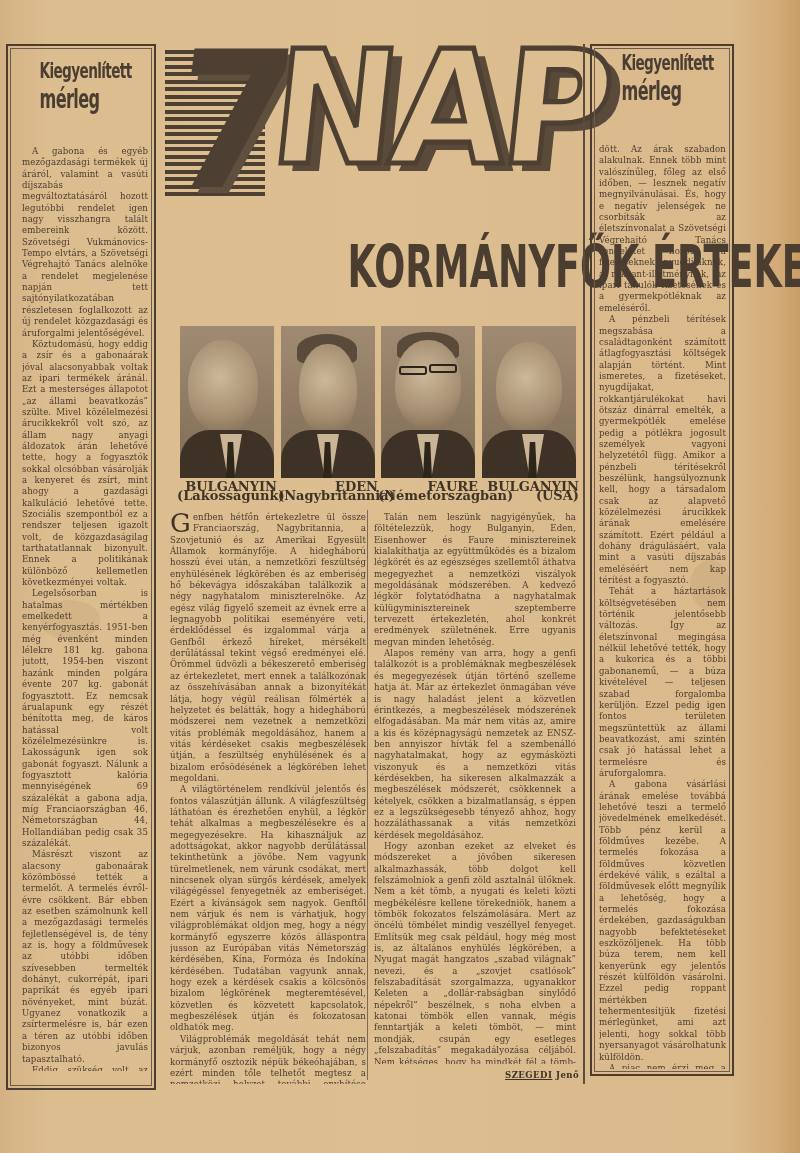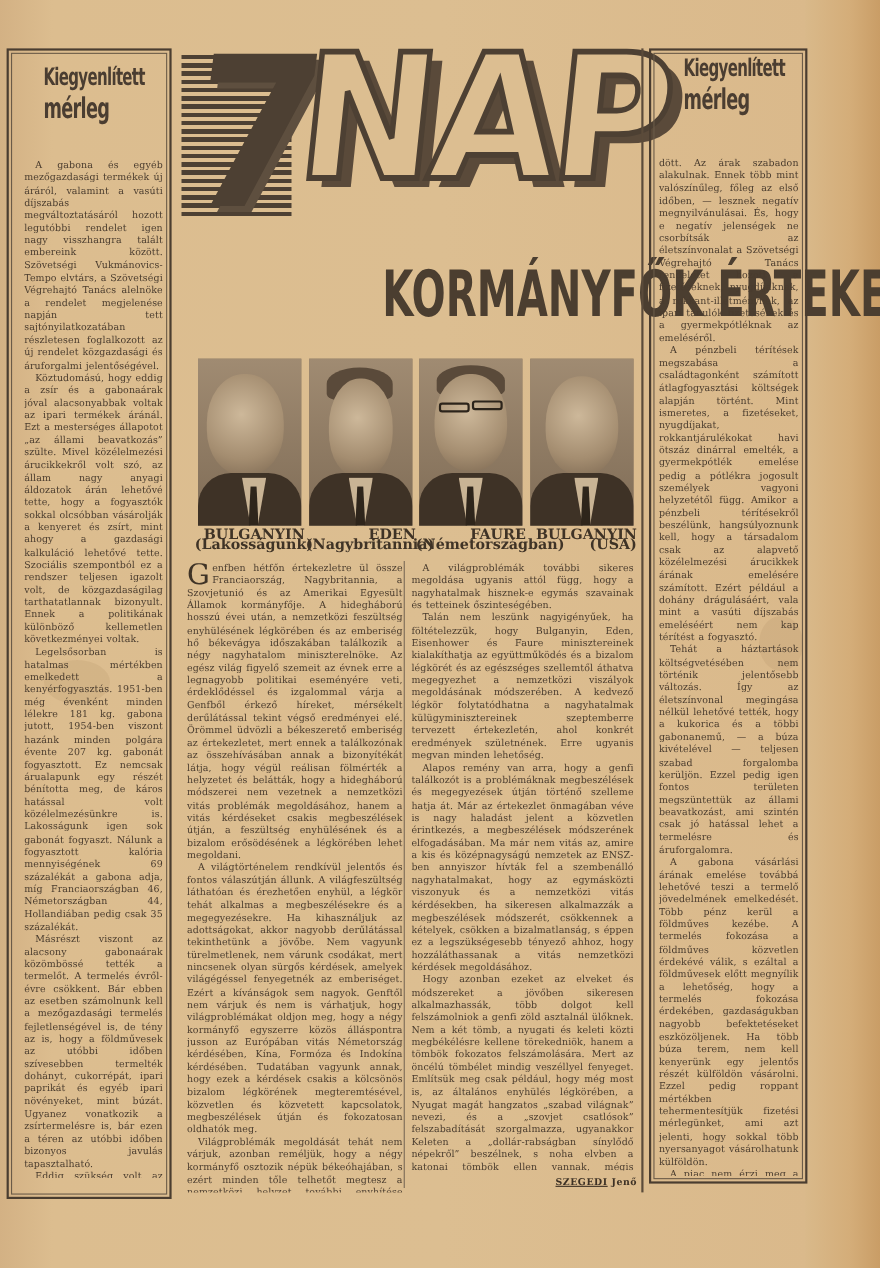--- a/index.html
+++ b/index.html
@@ -197,21 +197,20 @@
 </div>
 
 <div class="col-text" style="left:170px;top:512px;width:196px;height:572px;">
   <p class="noindent"><span class="drop">G</span><span>enfben hétfőn értekezletre ül össze Franciaország, Nagybritannia, a Szovjetunió és az Amerikai Egyesült Államok kormányfője. A hidegháború hosszú évei után, a nemzetközi feszültség enyhülésének légkörében és az emberiség hő békevágya időszakában találkozik a négy nagyhatalom miniszterelnöke. Az egész világ figyelő szemeit az évnek erre a legnagyobb politikai eseményére veti, érdeklődéssel és izgalommal várja a Genfből érkező híreket, mérsékelt derűlátással tekint végső eredményei elé. Örömmel üdvözli a békeszerető emberiség az értekezletet, mert ennek a találkozónak az összehívásában annak a bizonyítékát látja, hogy végül reálisan fölmérték a helyzetet és belátták, hogy a hidegháború módszerei nem vezetnek a nemzetközi vitás problémák megoldásához, hanem a vitás kérdéseket csakis megbeszélések útján, a feszültség enyhülésének és a bizalom erősödésének a légkörében lehet megoldani.</span></p>
   <p>A világtörténelem rendkívül jelentős és fontos válaszútján állunk. A világfeszültség láthatóan és érezhetően enyhül, a légkör tehát alkalmas a megbeszélésekre és a megegyezésekre. Ha kihasználjuk az adottságokat, akkor nagyobb derűlátással tekinthetünk a jövőbe. Nem vagyunk türelmetlenek, nem várunk csodákat, mert nincsenek olyan sürgős kérdések, amelyek világégéssel fenyegetnék az emberiséget. Ezért a kívánságok sem nagyok. Genftől nem várjuk és nem is várhatjuk, hogy világproblémákat oldjon meg, hogy a négy kormányfő egyszerre közös álláspontra jusson az Európában vitás Németország kérdésében, Kína, Formóza és Indokína kérdésében. Tudatában vagyunk annak, hogy ezek a kérdések csakis a kölcsönös bizalom légkörének megteremtésével, közvetlen és közvetett kapcsolatok, megbeszélések útján és fokozatosan oldhatók meg.</p>
   <p>Világproblémák megoldását tehát nem várjuk, azonban reméljük, hogy a négy kormányfő osztozik népük békeóhajában, s ezért minden tőle telhetőt megtesz a nemzetközi helyzet további enyhítése érdekében. Erre engednek következtetni egyebek közt az államfőknek az értekezlet előtt tett hivatalos és ünnepélyes kijelentései is.</p>
 
 </div>
 <div style="position:absolute;left:367px;top:510px;width:1px;height:570px;background:#7a6a56;"></div>
 <div class="col-text" style="left:374px;top:512px;width:202px;height:552px;">
-  <p>A világproblémák további sikeres megoldása ugyanis attól függ, hogy a nagyhatalmak hisznek-e egymás szavainak és tetteinek őszinteségében.</p>
   <p>Talán nem leszünk nagyigényűek, ha föltételezzük, hogy Bulganyin, Eden, Eisenhower és Faure minisztereinek kialakíthatja az együttműködés és a bizalom légkörét és az egészséges szellemtől áthatva megegyezhet a nemzetközi viszályok megoldásának módszerében. A kedvező légkör folytatódhatna a nagyhatalmak külügyminisztereinek szeptemberre tervezett értekezletén, ahol konkrét eredmények születnének. Erre ugyanis megvan minden lehetőség.</p>
   <p>Alapos remény van arra, hogy a genfi találkozót is a problémáknak megbeszélések és megegyezések útján történő szelleme hatja át. Már az értekezlet önmagában véve is nagy haladást jelent a közvetlen érintkezés, a megbeszélések módszerének elfogadásában. Ma már nem vitás az, amire a kis és középnagyságú nemzetek az ENSZ-ben annyiszor hívták fel a szembenálló nagyhatalmakat, hogy az egymásközti viszonyuk és a nemzetközi vitás kérdésekben, ha sikeresen alkalmazzák a megbeszélések módszerét, csökkennek a kételyek, csökken a bizalmatlanság, s éppen ez a legszükségesebb tényező ahhoz, hogy hozzáláthassanak a vitás nemzetközi kérdések megoldásához.</p>
   <p>Hogy azonban ezeket az elveket és módszereket a jövőben sikeresen alkalmazhassák, több dolgot kell felszámolniok a genfi zöld asztalnál ülőknek. Nem a két tömb, a nyugati és keleti közti megbékélésre kellene törekedniök, hanem a tömbök fokozatos felszámolására. Mert az öncélú tömbélet mindig veszéllyel fenyeget. Említsük meg csak például, hogy még most is, az általános enyhülés légkörében, a Nyugat magát hangzatos „szabad világnak” nevezi, és a „szovjet csatlósok” felszabadítását szorgalmazza, ugyanakkor Keleten a „dollár-rabságban sínylődő népekről” beszélnek, s noha elvben a katonai tömbök ellen vannak, mégis fenntartják a keleti tömböt, — mint mondják, csupán egy esetleges „felszabadítás” megakadályozása céljából. Nem kétséges, hogy ha mindkét fél a tömb-nyújtotta biztonságot felcserélné az általános és kollektív biztonsággal, ha lemondana „nehezen kivívott hadállásairól”, csak akkor várhatnánk nagy eredményeket Genftől.</p>
 
 </div>
 <div class="byline">
   <span class="sn">SZEGEDI</span>
   <span>Jenő</span>
 </div>
 <div style="position:absolute;left:583px;top:44px;width:2px;height:1040px;background:#5b4b3a;"></div>

